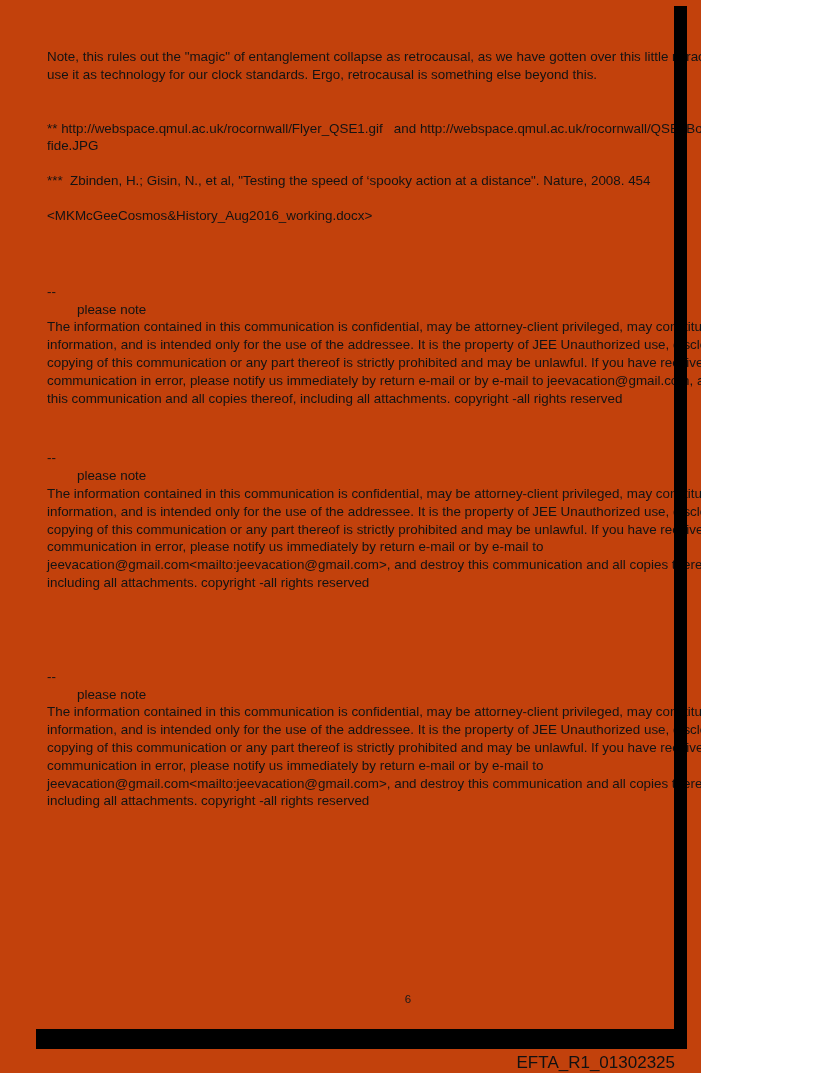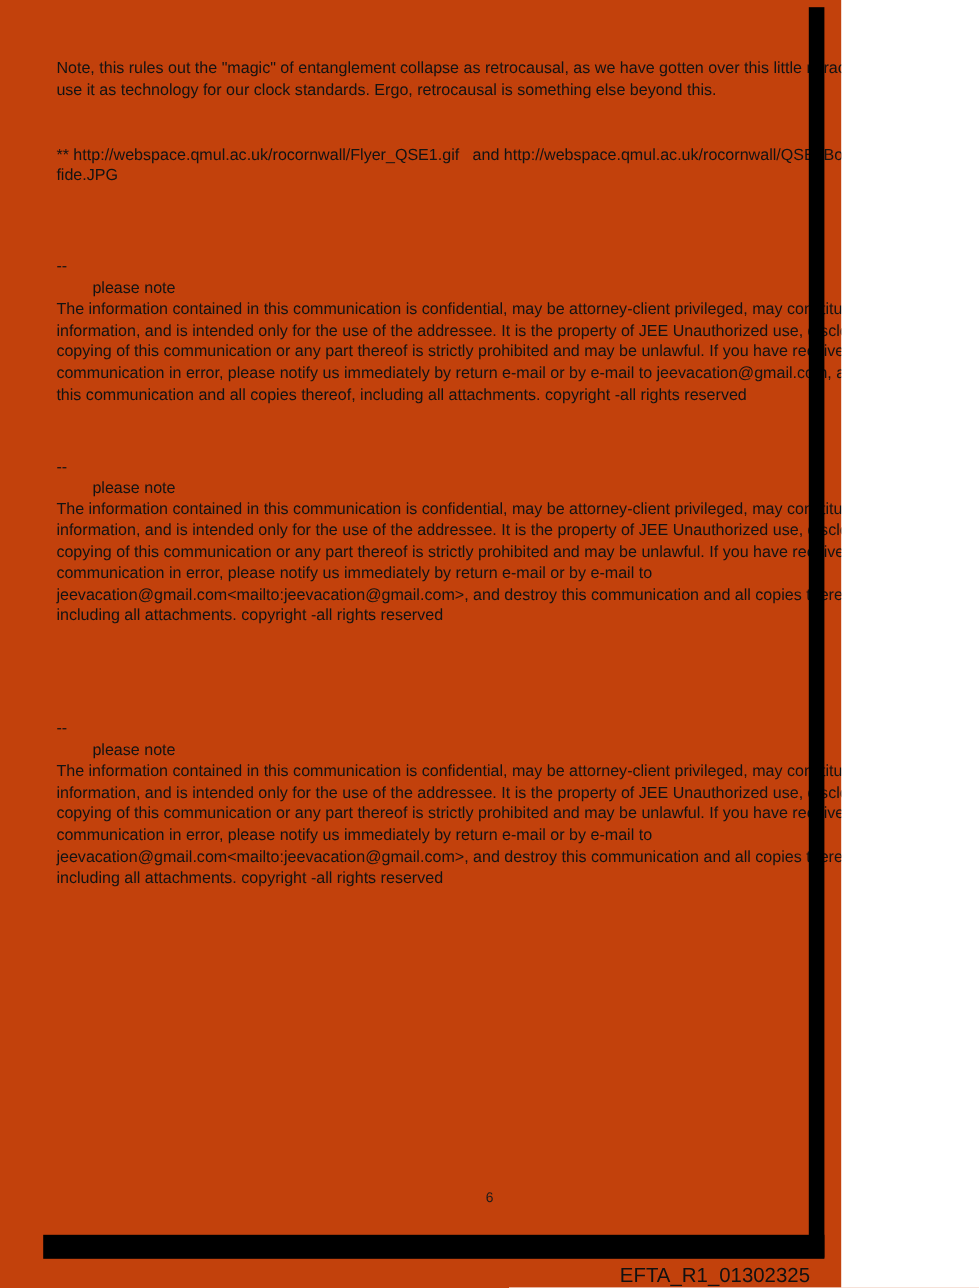--- a/index.html
+++ b/index.html
@@ -76,21 +76,23 @@
 <body>
 
 <div class="page">
 
   <div class="content">
 
     <p class="line para-note">Note, this rules out the "magic" of entanglement collapse as retrocausal, as we have gotten over this little miracle and now use it as technology for our clock standards. Ergo, retrocausal is something else beyond this.</p>
 
     <p class="line links-line">** http://webspace.qmul.ac.uk/rocornwall/Flyer_QSE1.gif   and http://webspace.qmul.ac.uk/rocornwall/QSE_Bona-fide.JPG</p>
 
+    <p class="line citation-line">***  Zbinden, H.; Gisin, N., et al, "Testing the speed of ‘spooky action at a distance". Nature, 2008. 454</p>
 
+    <p class="line attachment-line">&lt;MKMcGeeCosmos&amp;History_Aug2016_working.docx&gt;</p>
 
     <div class="disclaimer disclaimer-1">
       <p class="line dashes">--</p>
       <p class="line please-note">please note</p>
       <p class="line disclaimer-body">The information contained in this communication is confidential, may be attorney-client privileged, may constitute inside information, and is intended only for the use of the addressee. It is the property of JEE Unauthorized use, disclosure or copying of this communication or any part thereof is strictly prohibited and may be unlawful. If you have received this communication in error, please notify us immediately by return e-mail or by e-mail to jeevacation@gmail.com, and destroy this communication and all copies thereof, including all attachments. copyright -all rights reserved</p>
     </div>
 
     <div class="disclaimer disclaimer-2">
       <p class="line dashes">--</p>
       <p class="line please-note">please note</p>

